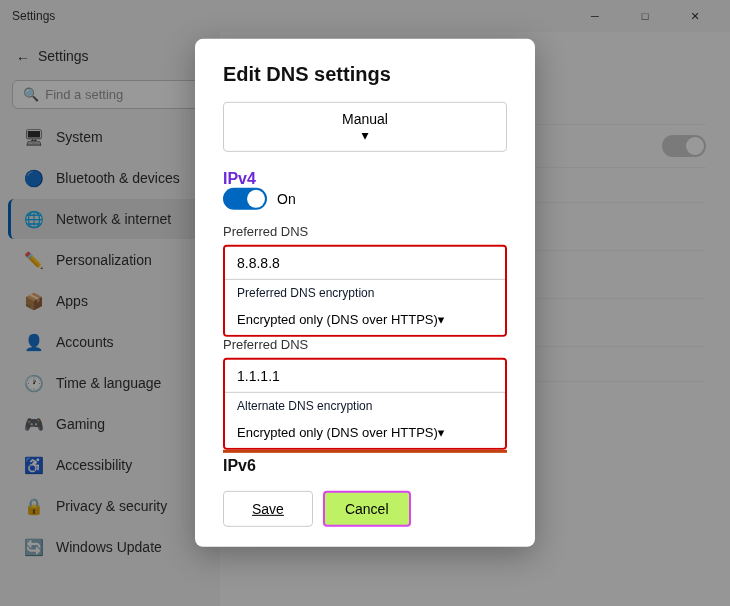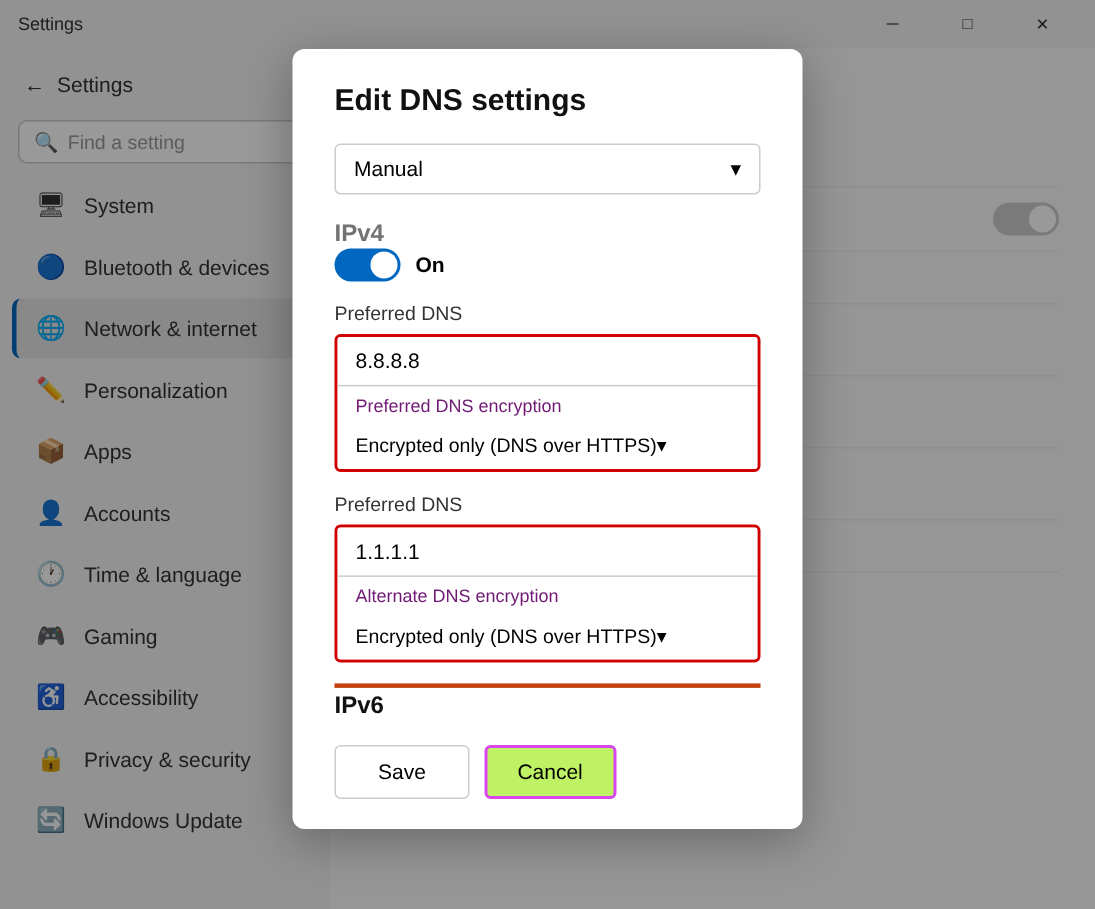--- a/index.html
+++ b/index.html
@@ -205,25 +205,26 @@
       border: 1px solid #ccc;
       border-radius: 4px;
       padding: 8px 12px;
       font-size: 14px;
       background: #fff;
       display: flex;
       align-items: center;
       justify-content: space-between;
       cursor: pointer;
       margin-bottom: 18px;
+      flex-direction: column;
     }
     .section-title {
       font-size: 16px;
       font-weight: 600;
-      color: #737373;
+      color: #6d28d9;
     }
     .toggle-on {
       width: 44px;
       height: 22px;
       background: #0067c0;
       border-radius: 11px;
       position: relative;
       display: inline-block;
     }
     .toggle-on::after {
@@ -235,46 +236,45 @@
       height: 18px;
       background: #fff;
       border-radius: 50%;
     }
     .toggle-row {
       display: flex;
       align-items: center;
       gap: 10px;
       margin-bottom: 14px;
       font-size: 14px;
-      font-weight: bold;
     }
     .field-label {
       font-size: 13px;
       color: #333;
       margin-bottom: 6px;
     }
     .dns-box {
       border: 2px solid #d00000;
       border-radius: 4px;
       padding: 0;
-      margin-bottom: 14px;
+      margin-bottom: 0;
       overflow: hidden;
     }
     .dns-input {
       width: 100%;
       border: none;
       border-bottom: 1px solid #ccc;
       padding: 8px 12px;
       font-size: 14px;
       outline: none;
       background: #fff;
     }
     .dns-label {
       font-size: 12px;
-      color: #701a75;
+      color: #0f172a;
       padding: 6px 12px 4px;
       background: #fff;
     }
     .dns-dropdown {
       display: flex;
       align-items: center;
       padding: 8px 12px;
       font-size: 13px;
       background: #fff;
       cursor: pointer;
@@ -293,20 +293,21 @@
       justify-content: flex-start;
       margin-top: 16px;
     }
     .btn-save {
       background: #fff;
       border: 1px solid #ccc;
       border-radius: 4px;
       padding: 8px 28px;
       font-size: 14px;
       cursor: pointer;
+      text-decoration: underline;
     }
     .btn-cancel {
       background: #bef264;
       border: 2px solid #d946ef;
       border-radius: 4px;
       padding: 8px 20px;
       font-size: 14px;
       cursor: pointer;
     }
     .content-desc {

